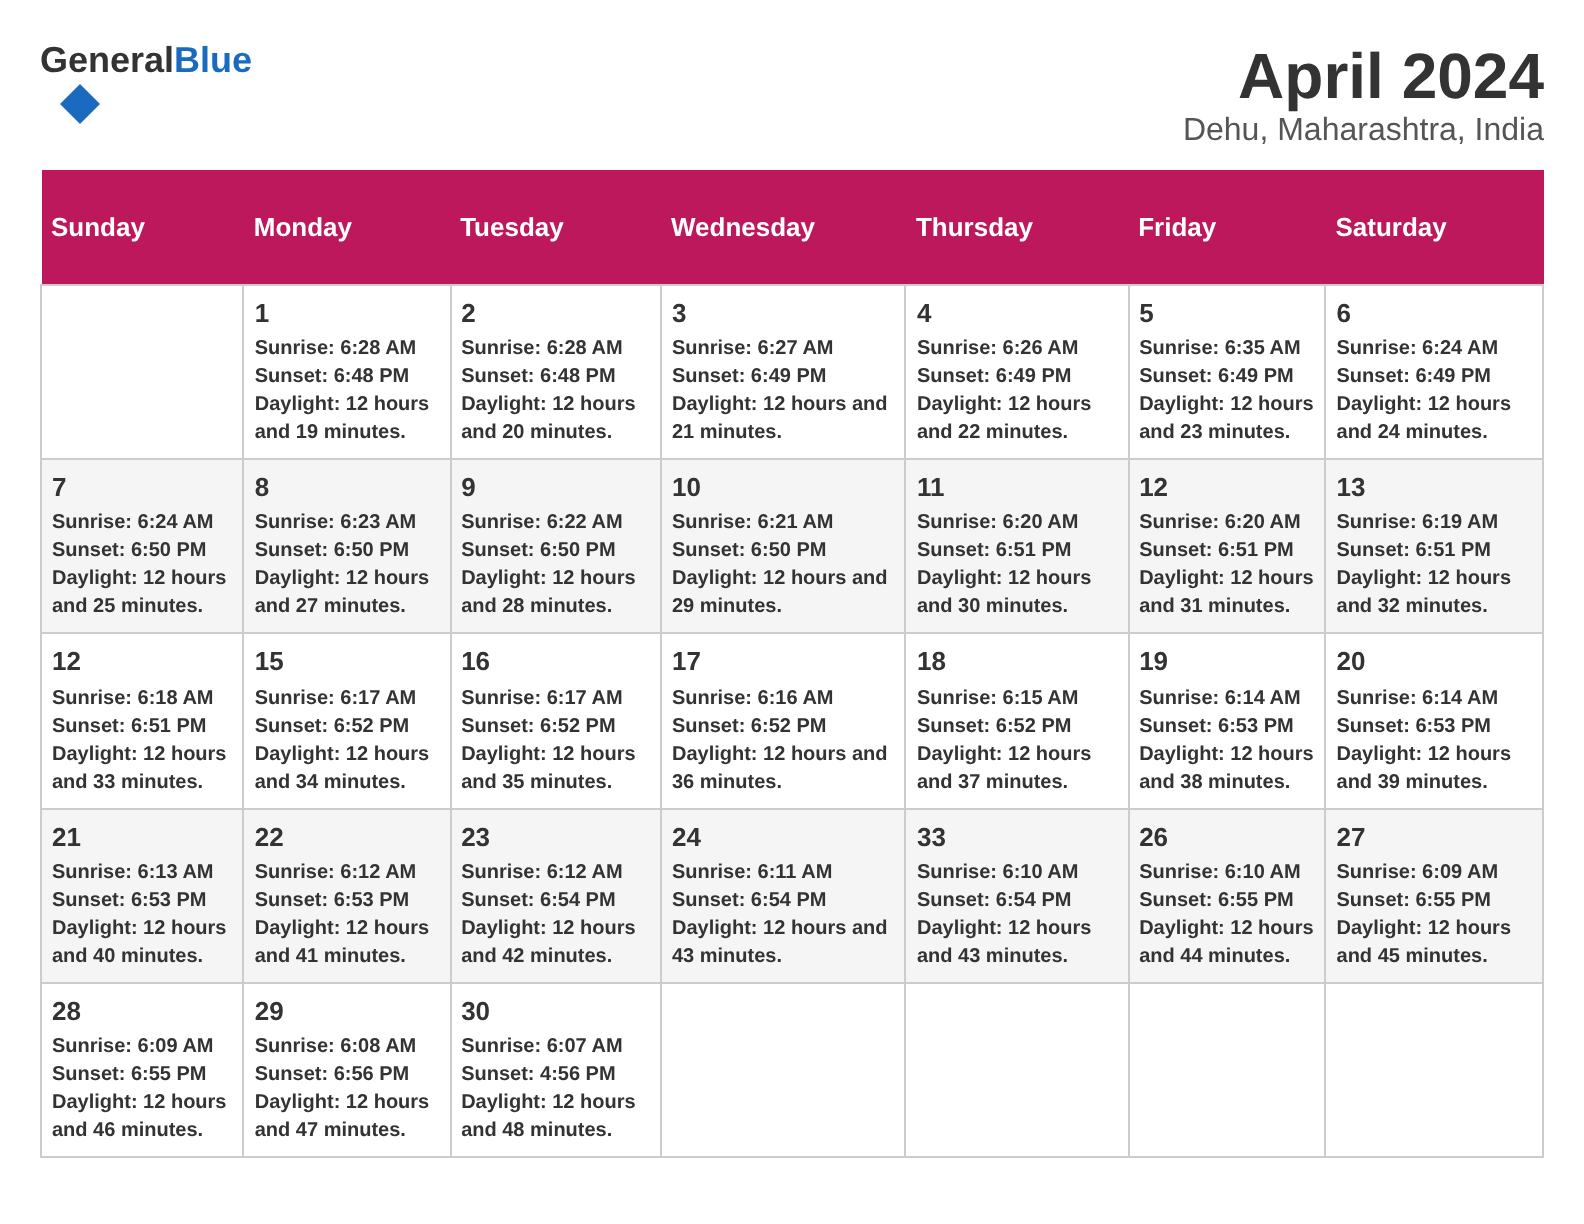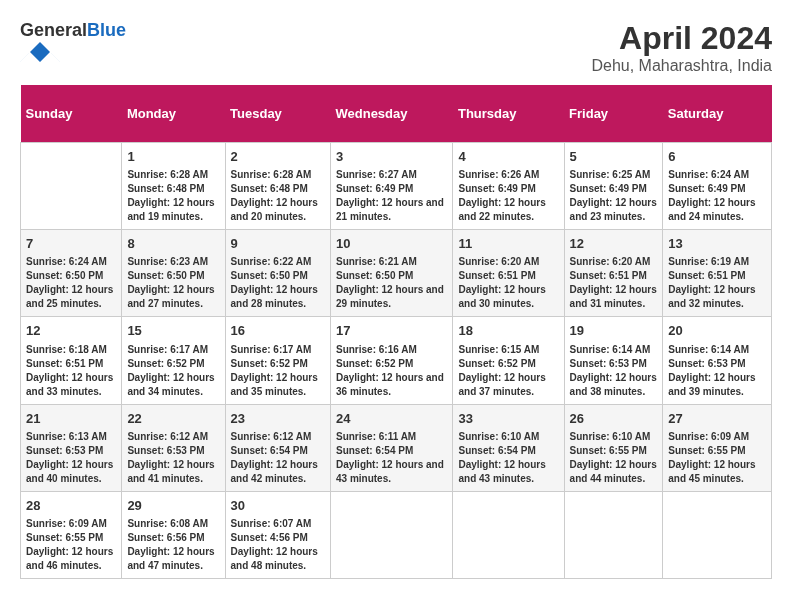--- a/index.html
+++ b/index.html
@@ -132,21 +132,21 @@
 Daylight: 12 hours and 21 minutes.</div>
         </td>
         <td>
           <span class="day-num">4</span>
           <div class="cell-content">Sunrise: 6:26 AM
 Sunset: 6:49 PM
 Daylight: 12 hours and 22 minutes.</div>
         </td>
         <td>
           <span class="day-num">5</span>
-          <div class="cell-content">Sunrise: 6:25 AM
+          <div class="cell-content">Sunrise: 6:35 AM
 Sunset: 6:49 PM
 Daylight: 12 hours and 23 minutes.</div>
         </td>
         <td>
           <span class="day-num">6</span>
           <div class="cell-content">Sunrise: 6:24 AM
 Sunset: 6:49 PM
 Daylight: 12 hours and 24 minutes.</div>
         </td>
       </tr>

